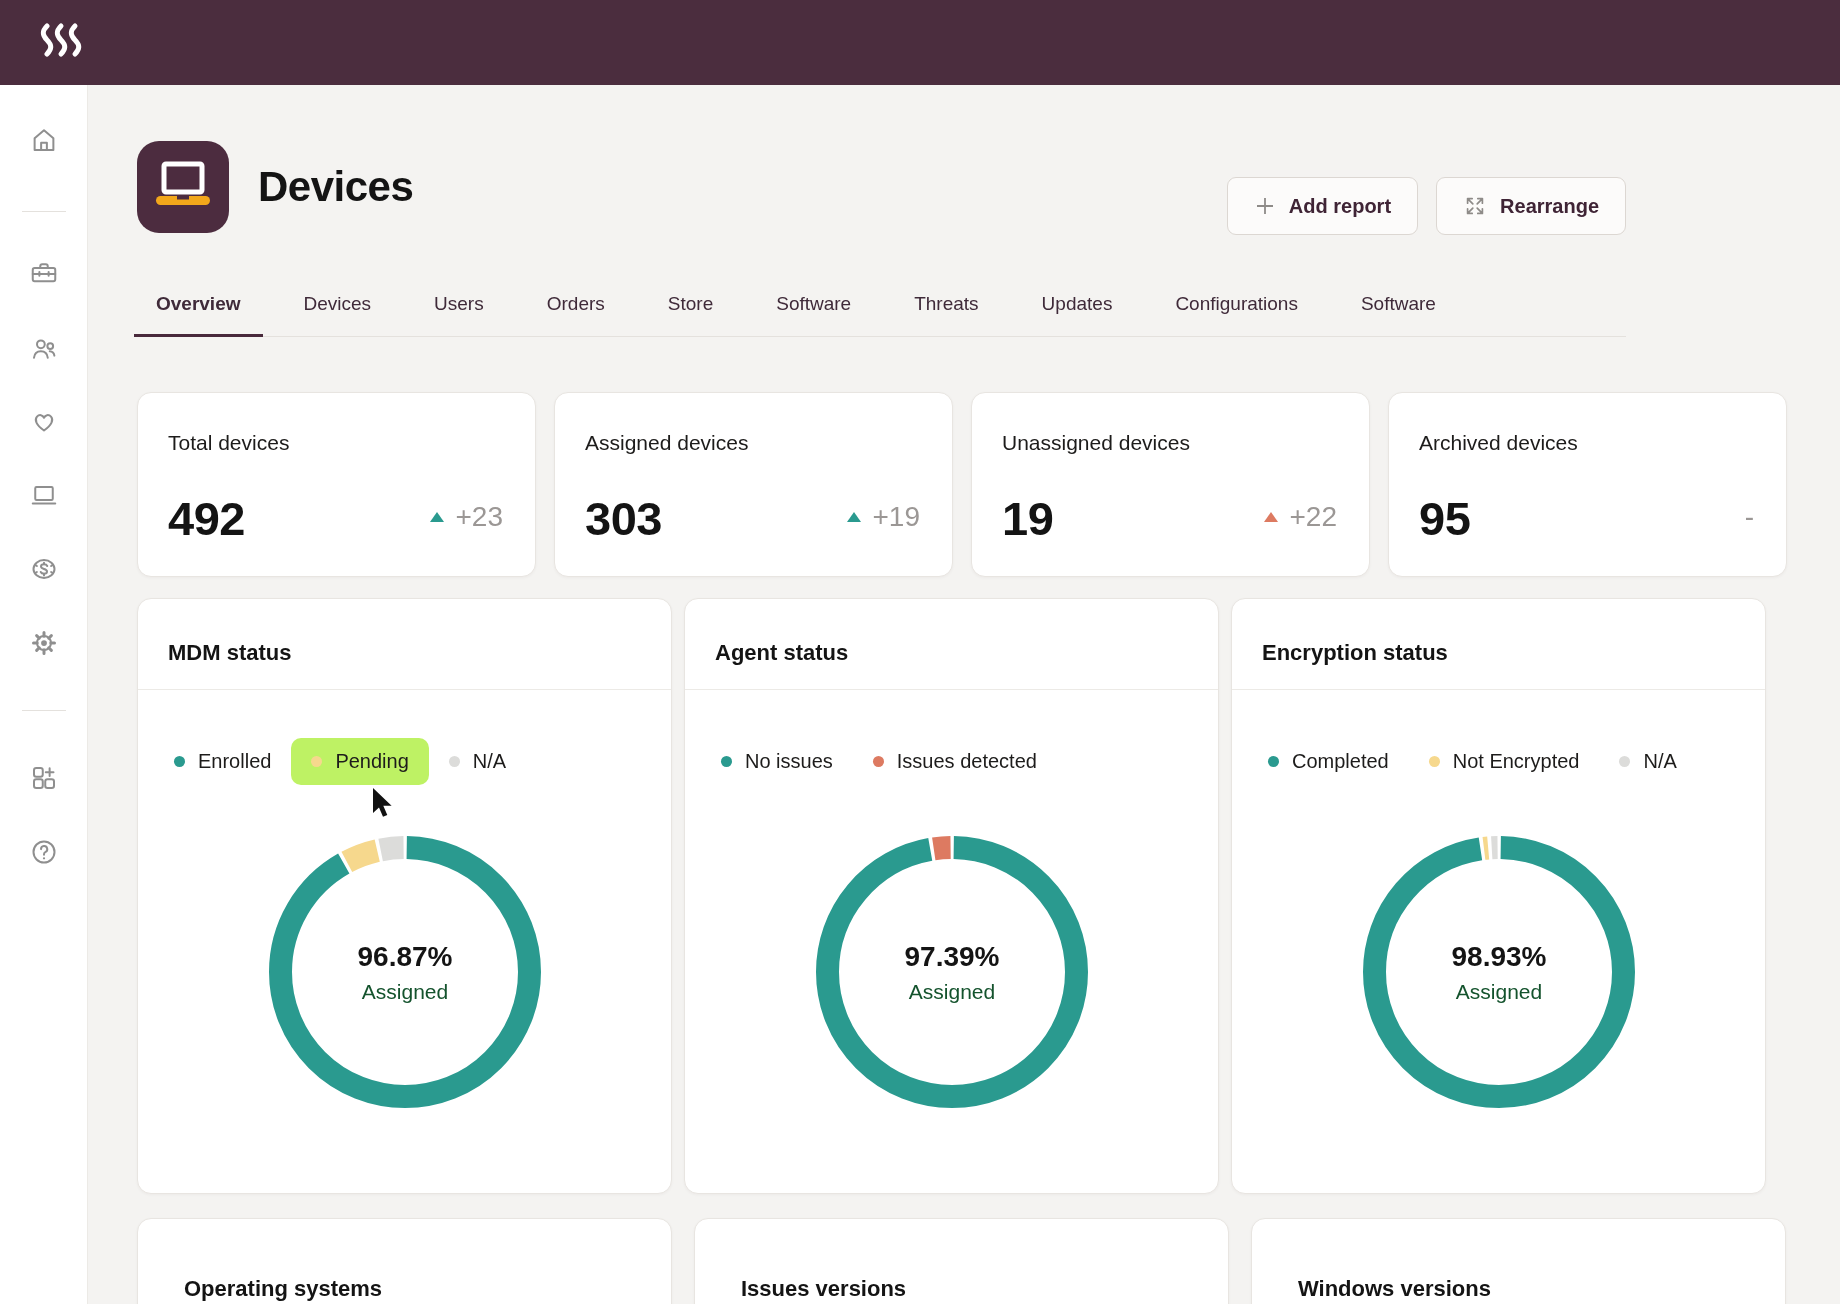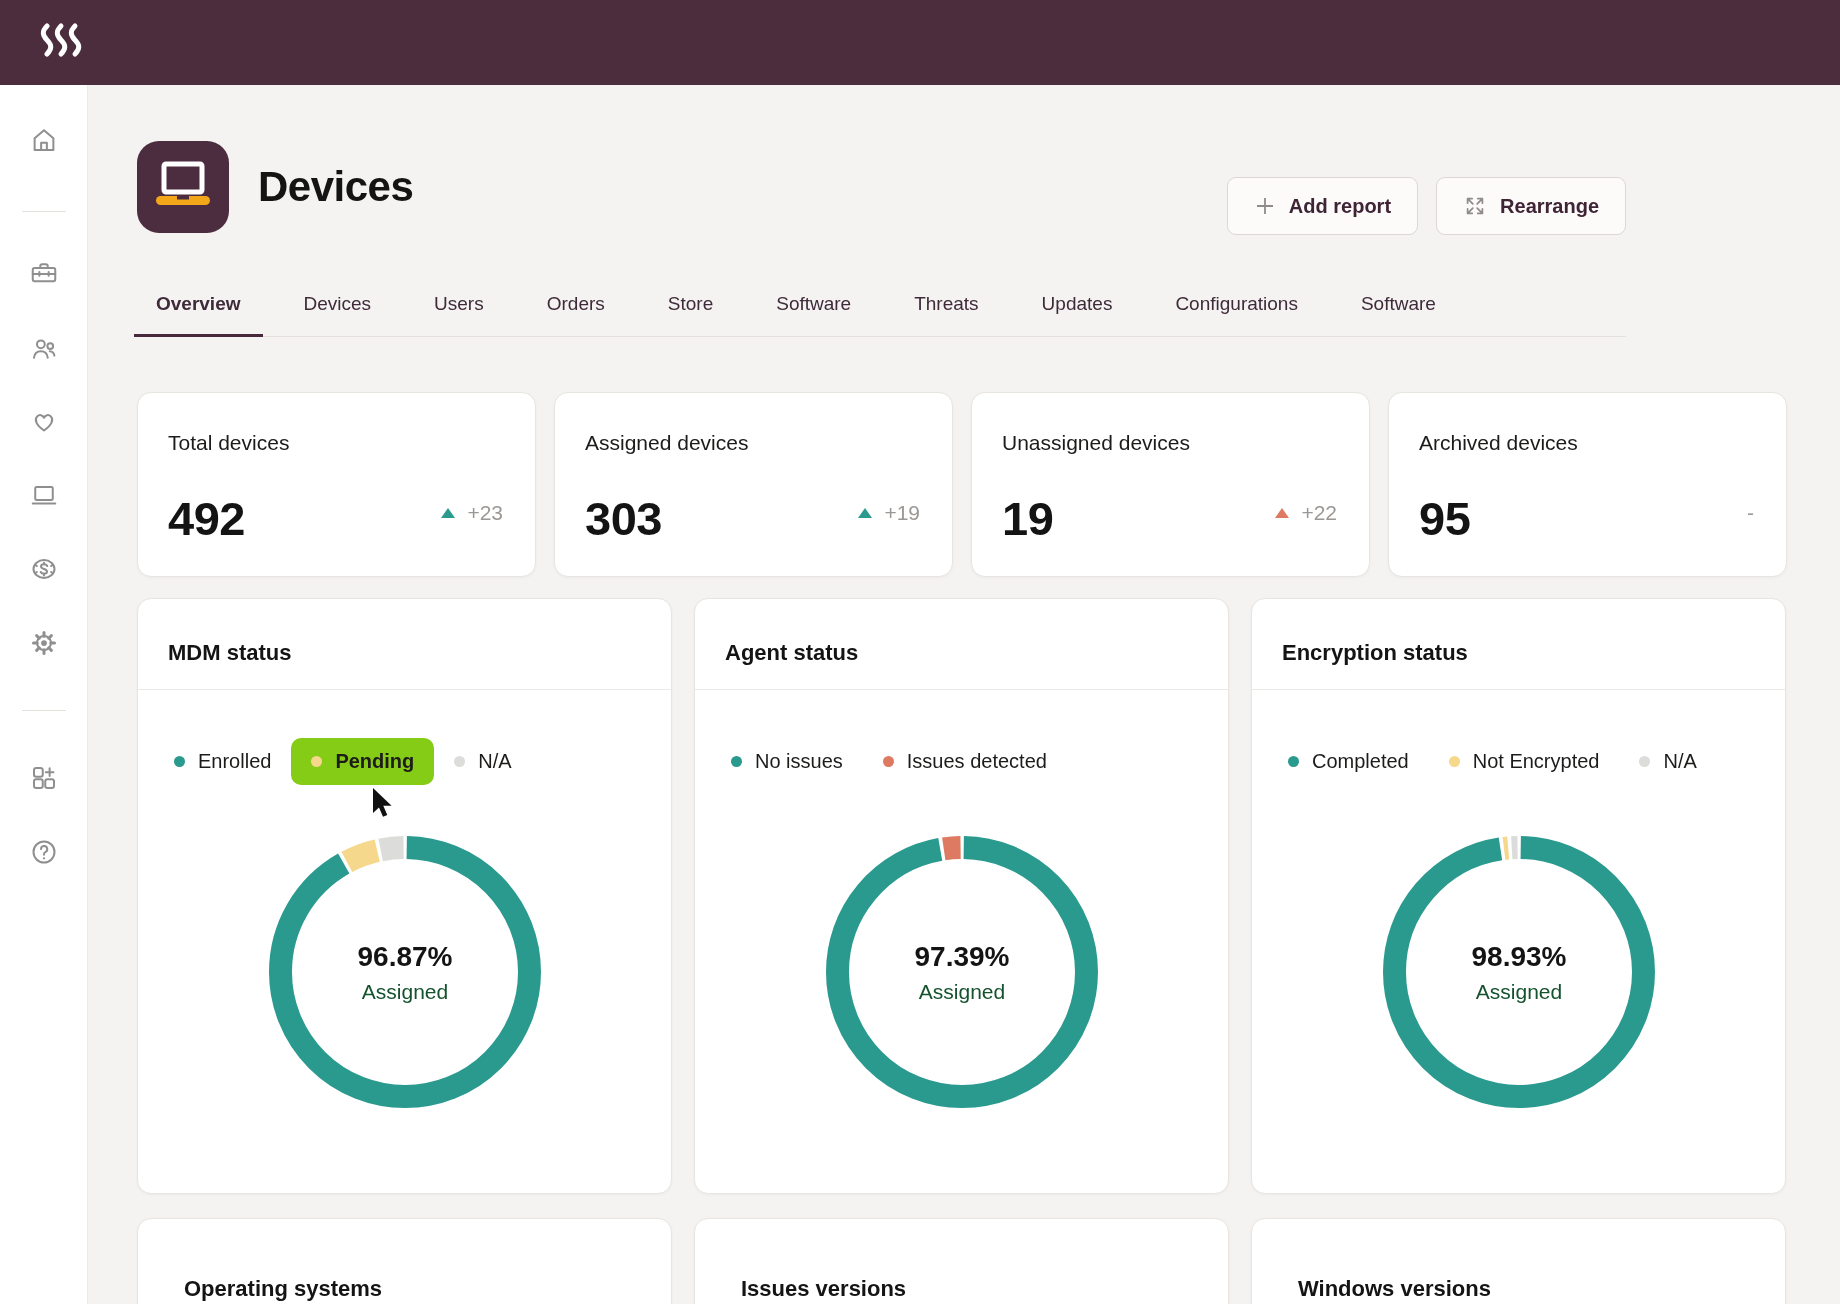--- a/index.html
+++ b/index.html
@@ -39,33 +39,33 @@
   .tab.active{font-weight:600;}
   .tab.active::after{content:"";position:absolute;left:-22px;right:-22px;bottom:0;height:3px;background:#48293B;}
 
   
   .stats{position:absolute;left:49px;top:307px;display:flex;gap:18px;}
   .stat-card{width:399px;height:185px;background:#fff;border:1px solid #E8E5E1;border-radius:14px;
     position:relative;box-shadow:0 1px 3px rgba(40,30,35,0.04);}
   .stat-label{position:absolute;left:30px;top:38px;font-size:21px;color:#1D1C1B;}
   .stat-value{position:absolute;left:30px;top:98px;font-size:47px;font-weight:700;color:#141414;letter-spacing:-0.5px;}
   .stat-delta{position:absolute;right:32px;top:108px;display:flex;align-items:center;gap:12px;
-    font-size:21px;color:#9B9795;}
+    font-size:28px;color:#9B9795;}
   .stat-delta .tri{display:block;}
 
   
-  .charts{position:absolute;left:49px;top:513px;display:flex;gap:22px;}
+  .charts{position:absolute;left:49px;top:513px;display:flex;gap:12px;}
   .chart-card{width:535px;height:596px;background:#fff;border:1px solid #E8E5E1;border-radius:14px;
     position:relative;box-shadow:0 1px 3px rgba(40,30,35,0.04);overflow:hidden;}
   .chart-title{position:absolute;left:30px;top:41px;font-size:22px;font-weight:700;color:#141414;margin:0;}
   .chart-sep{position:absolute;left:0;right:0;top:90px;height:1px;background:#ECEAE6;}
   .legend{position:absolute;left:16px;top:139px;display:flex;align-items:center;}
   .legend-item{display:flex;align-items:center;gap:13px;padding:12px 20px;border-radius:10px;
     font-size:20px;color:#1D1C1B;cursor:pointer;}
-  .legend-item.highlight{background:#84cc16;font-weight:bold;}
+  .legend-item.highlight{background:#bef264;}
   .dot{width:11px;height:11px;border-radius:50%;flex:0 0 auto;}
   .donut-wrap{position:absolute;left:127px;top:233px;width:280px;height:280px;}
   .donut-svg{position:absolute;inset:0;}
   .donut-center{position:absolute;inset:0;display:flex;flex-direction:column;align-items:center;
     justify-content:center;gap:7px;}
   .donut-pct{font-size:28px;font-weight:700;color:#141414;}
   .donut-sub{font-size:21px;color:#14532d;}
 
   
   .bottom{position:absolute;left:49px;top:1133px;display:flex;gap:22px;}

